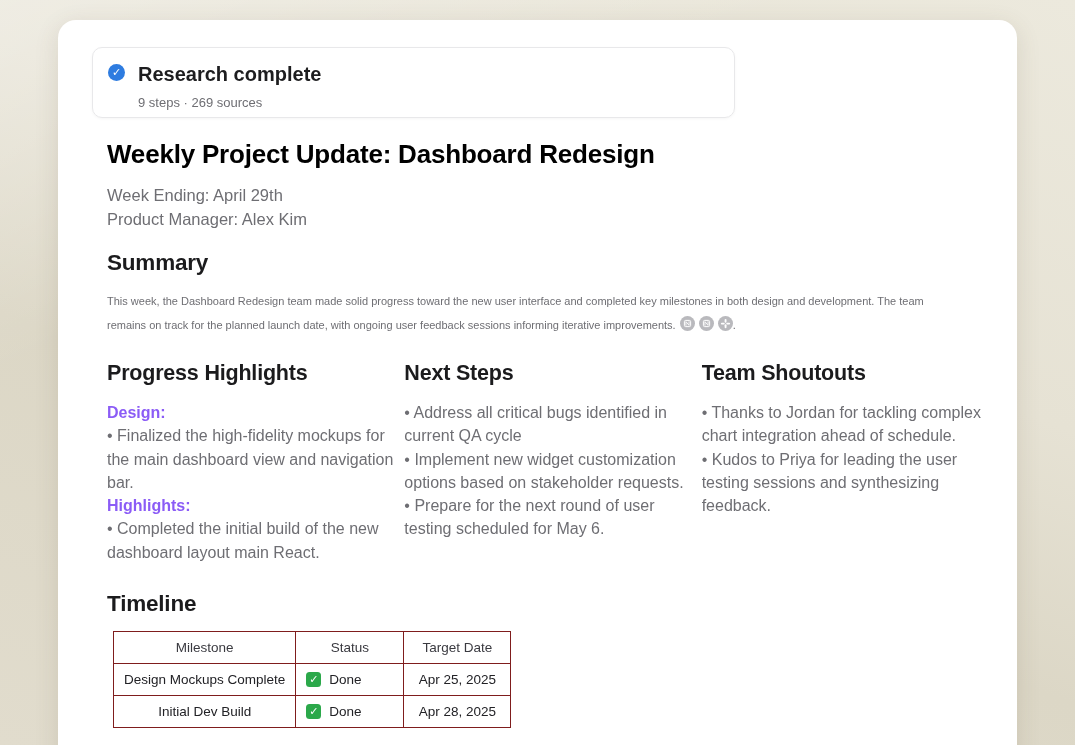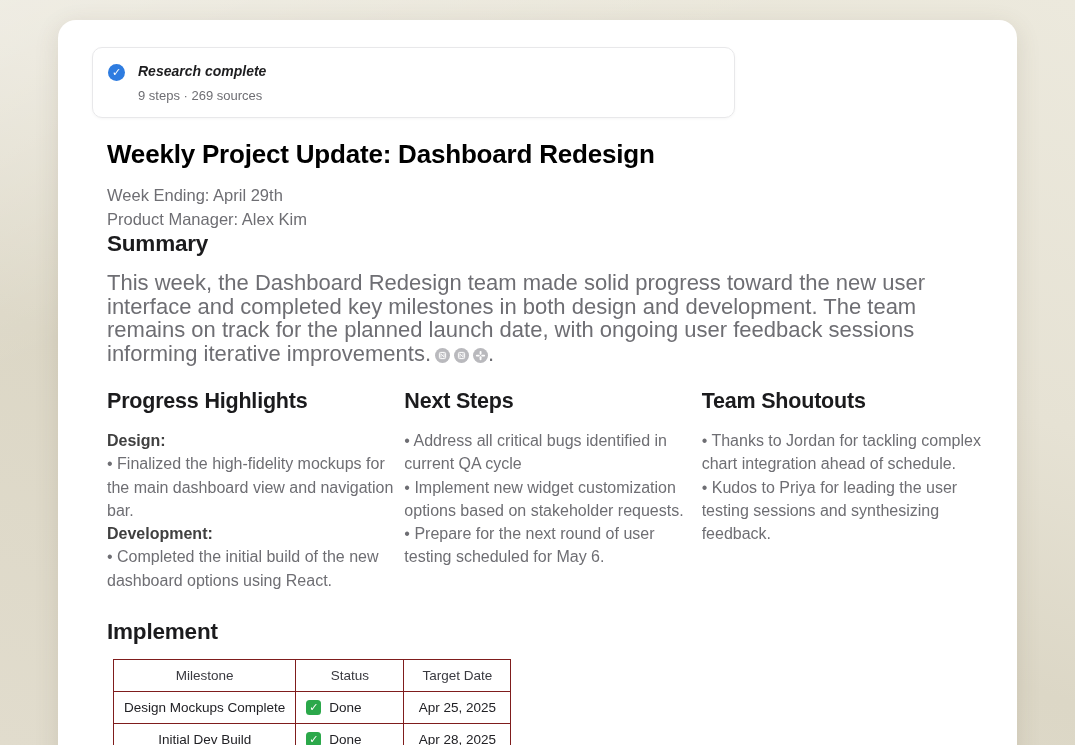--- a/index.html
+++ b/index.html
@@ -39,21 +39,21 @@
     color: #fff;
     font-size: 11px;
     font-weight: bold;
     display: inline-flex;
     align-items: center;
     justify-content: center;
     margin-top: 1px;
     flex: 0 0 auto;
   }
   .rc-text { margin-left: 13px; }
-  .rc-title { font-size: 14px; font-weight: 600; color: #1d1d1f; font-style: italic; }
+  .rc-title { font-size: 20px; font-weight: 600; color: #1d1d1f; }
   .rc-meta  { font-size: 13px; color: #6e6e73; margin-top: 9px; }
   
   h1.doc-title {
     margin-top: 21px;
     font-size: 26px;
     line-height: 31px;
     font-weight: 700;
     color: #000000;
     letter-spacing: -0.2px;
   }
@@ -62,25 +62,26 @@
     line-height: 23.5px;
     color: #6e6e73;
   }
   .meta-lines { margin-top: 14px; }
   h2.section {
     font-size: 22.5px;
     line-height: 26px;
     font-weight: 700;
     color: #1b1b1d;
     letter-spacing: -0.2px;
+    margin-top: 19px;
   }
   .summary-body {
     margin-top: 14px;
     max-width: 835px;
-    font-size: 22px;
+    font-size: 11px;
     line-height: 23.5px;
     color: #6e6e73;
   }
   .chip {
     display: inline-block;
     width: 15px; height: 15px;
     vertical-align: -2px;
     margin-left: 4px;
   }
   .chip svg { display: block; width: 15px; height: 15px; }
@@ -91,21 +92,21 @@
     margin-top: 24px;
   }
   .col h2 {
     font-size: 21.5px;
     line-height: 25px;
     font-weight: 700;
     color: #1b1b1d;
     letter-spacing: -0.2px;
   }
   .col .lines { margin-top: 15px; font-size: 16px; line-height: 23.3px; color: #6e6e73; }
-  .col .label { font-weight: 700; color: #404040; }
+  .col .label { font-weight: 700; color: #8b5cf6; }
   
   h2.timeline-h { margin-top: 27px; }
   table.timeline {
     margin: 14px 0 0 6px;
     border-collapse: collapse;
     font-size: 13.5px;
     color: #222226;
   }
   table.timeline th, table.timeline td {
     border: 1px solid #7f1d1d;
@@ -174,22 +175,22 @@
           </g>
         </svg></span><span>.</span></p>
 
   <div class="cols">
 
     <div class="col">
       <h2>Progress Highlights</h2>
       <div class="lines">
         <div class="label">Design:</div>
         <div class="bullet">• Finalized the high-fidelity mockups for the main dashboard view and navigation bar.</div>
-        <div class="label">Development:</div>
-        <div class="bullet">• Completed the initial build of the new dashboard options using React.</div>
+        <div class="label">Highlights:</div>
+        <div class="bullet">• Completed the initial build of the new dashboard layout main React.</div>
       </div>
     </div>
 
     <div class="col">
       <h2>Next Steps</h2>
       <div class="lines">
         <div class="bullet">• Address all critical bugs identified in current QA cycle</div>
         <div class="bullet">• Implement new widget customization options based on stakeholder requests.</div>
         <div class="bullet">• Prepare for the next round of user testing scheduled for May 6.</div>
       </div>
@@ -198,21 +199,21 @@
     <div class="col">
       <h2>Team Shoutouts</h2>
       <div class="lines">
         <div class="bullet">• Thanks to Jordan for tackling complex chart integration ahead of schedule.</div>
         <div class="bullet">• Kudos to Priya for leading the user testing sessions and synthesizing feedback.</div>
       </div>
     </div>
 
   </div>
 
-  <h2 class="section timeline-h">Implement</h2>
+  <h2 class="section timeline-h">Timeline</h2>
 
   <table class="timeline">
     <thead>
       <tr>
         <th class="c-milestone">Milestone</th>
         <th class="c-status">Status</th>
         <th class="c-date">Target Date</th>
       </tr>
     </thead>
     <tbody>

